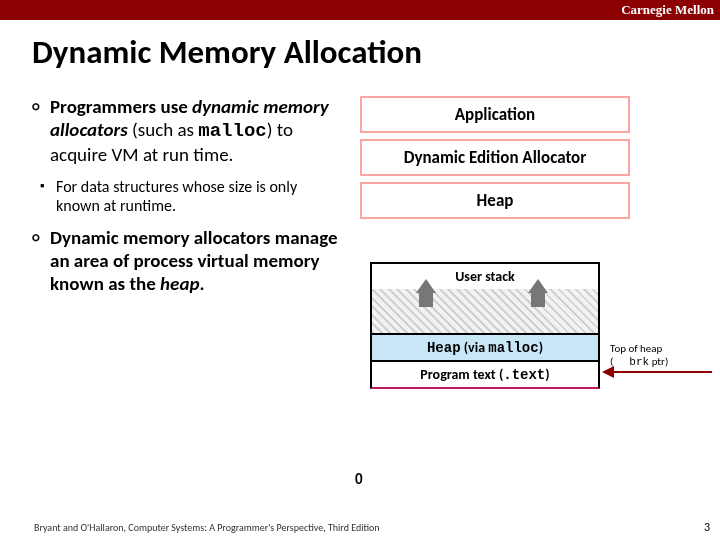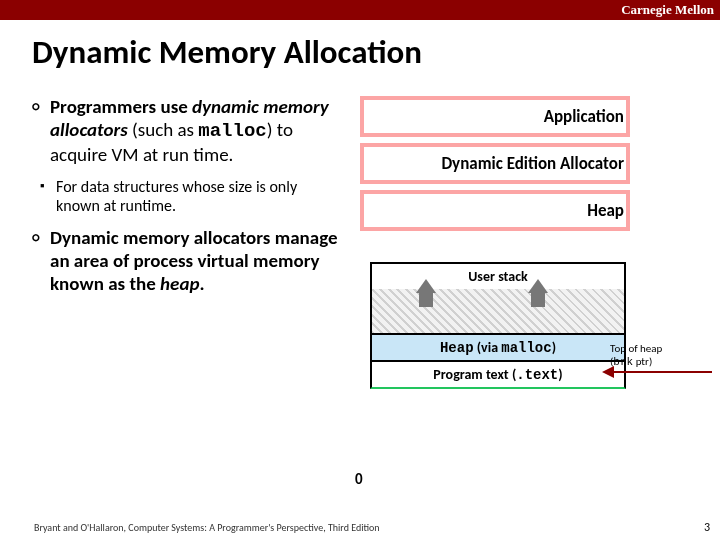--- a/index.html
+++ b/index.html
@@ -15,39 +15,39 @@
   .b1 { font-size: 19px; line-height: 1.22; font-weight: bold; position: relative; margin-bottom: 10px; }
   .b1::before { content: "○"; position: absolute; left: -18px; top: 3px; font-size: 14px; }
   .b1 .em { font-style: italic; }
   .b1 .code { font-family: "Courier New", monospace; }
   .b1 .nb { font-weight: normal; }
 
   .b2 { font-size: 16px; line-height: 1.22; position: relative; margin-left: 6px; margin-bottom: 10px; }
   .b2::before { content: "▪"; position: absolute; left: -16px; top: 1px; font-size: 13px; }
 
   .boxes-top { position: absolute; top: 96px; left: 360px; width: 270px; }
-  .boxes-top .box { border: 4px solid #fca5a5; text-align: right; font-weight: bold; font-size: 17px; padding: 6px 2px; margin-bottom: 6px; background: #fff; }
+  .boxes-top .box { border: 2px solid #fca5a5; text-align: center; font-weight: bold; font-size: 17px; padding: 6px 2px; margin-bottom: 6px; background: #fff; }
 
-  .mem-diagram { position: absolute; top: 262px; left: 370px; width: 256px; }
+  .mem-diagram { position: absolute; top: 262px; left: 370px; width: 230px; }
   .mem-diagram .seg { border: 2px solid #000; border-bottom: none; text-align: center; font-size: 14px; font-weight: bold; background: #fff; padding: 4px 2px; }
-  .mem-diagram .seg:last-child { border-bottom: 2px solid #22c55e; }
+  .mem-diagram .seg:last-child { border-bottom: 2px solid #be185d; }
   .mem-diagram .gap { height: 44px; background: repeating-linear-gradient(45deg, #d0d0d0 0, #d0d0d0 2px, #f2f2f2 2px, #f2f2f2 6px); border-left: 2px solid #000; border-right: 2px solid #000; position: relative; }
   .mem-diagram .heap { background: #c9e6f7; }
   .mem-diagram .code { font-family: "Courier New", monospace; font-weight: bold; }
   .mem-diagram .code-part { font-family: "Courier New", monospace; }
 
   .arrow-up { width: 0; height: 0; border-left: 10px solid transparent; border-right: 10px solid transparent; border-bottom: 14px solid #777; position: absolute; }
   .arrow-stem { width: 14px; height: 14px; background: #777; position: absolute; }
   .arrow-up.a1 { top: -10px; left: 44px; }
   .arrow-stem.s1 { top: 4px; left: 47px; }
   .arrow-up.a2 { top: -10px; left: 156px; }
   .arrow-stem.s2 { top: 4px; left: 159px; }
 
   .brk-label { position: absolute; top: 343px; left: 610px; font-size: 11px; line-height: 1.15; }
-  .brk-label .code { font-family: "Courier New", monospace; }
+  .brk-label .code { font-family: "Courier New", monospace; padding-left: 16px; }
   .brk-arrow { position: absolute; top: 366px; left: 602px; width: 0; height: 0; border-top: 6px solid transparent; border-bottom: 6px solid transparent; border-right: 12px solid #8b0000; }
   .brk-line { position: absolute; top: 371px; left: 612px; width: 100px; height: 2px; background: #8b0000; }
 
   .zero { position: absolute; top: 470px; left: 355px; font-weight: bold; font-size: 15px; }
 
   .footer { position: absolute; bottom: 6px; left: 18px; font-size: 10px; color: #333; padding-left: 16px; }
   .pagenum { position: absolute; bottom: 6px; right: 10px; font-size: 12px; }
 </style>
 </head>
 <body>

